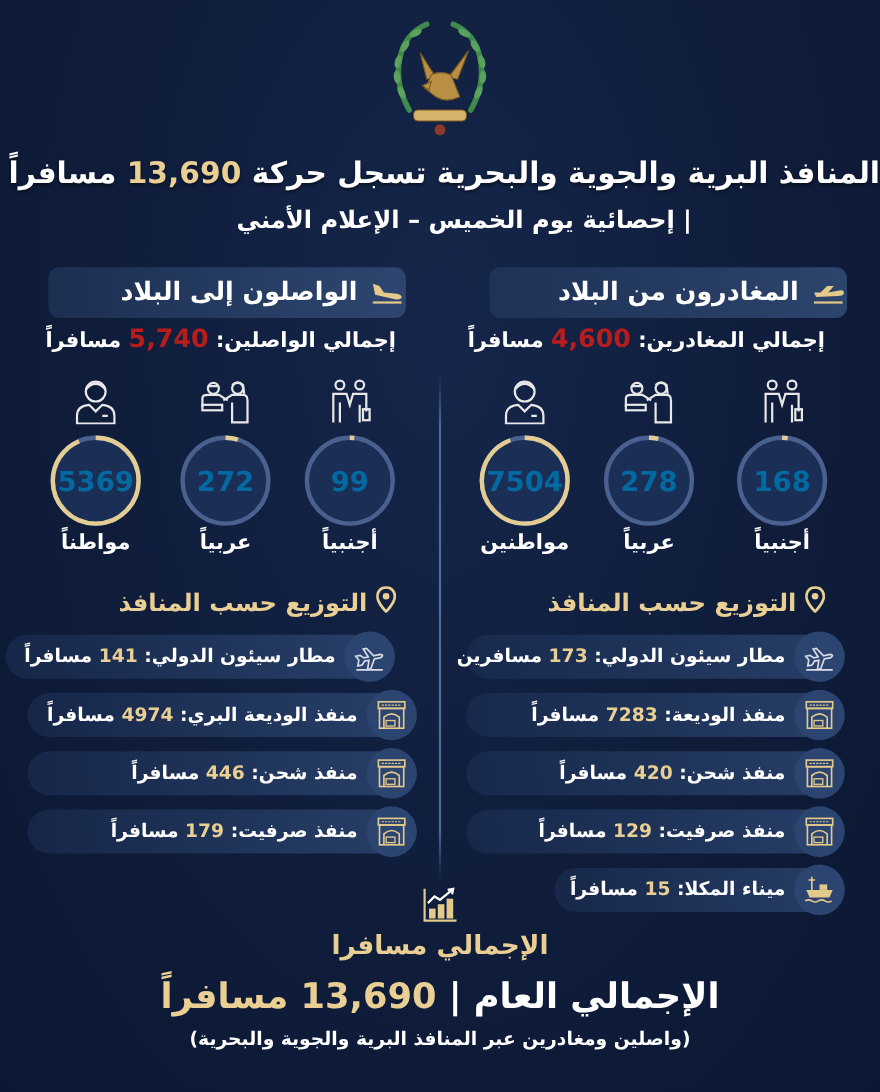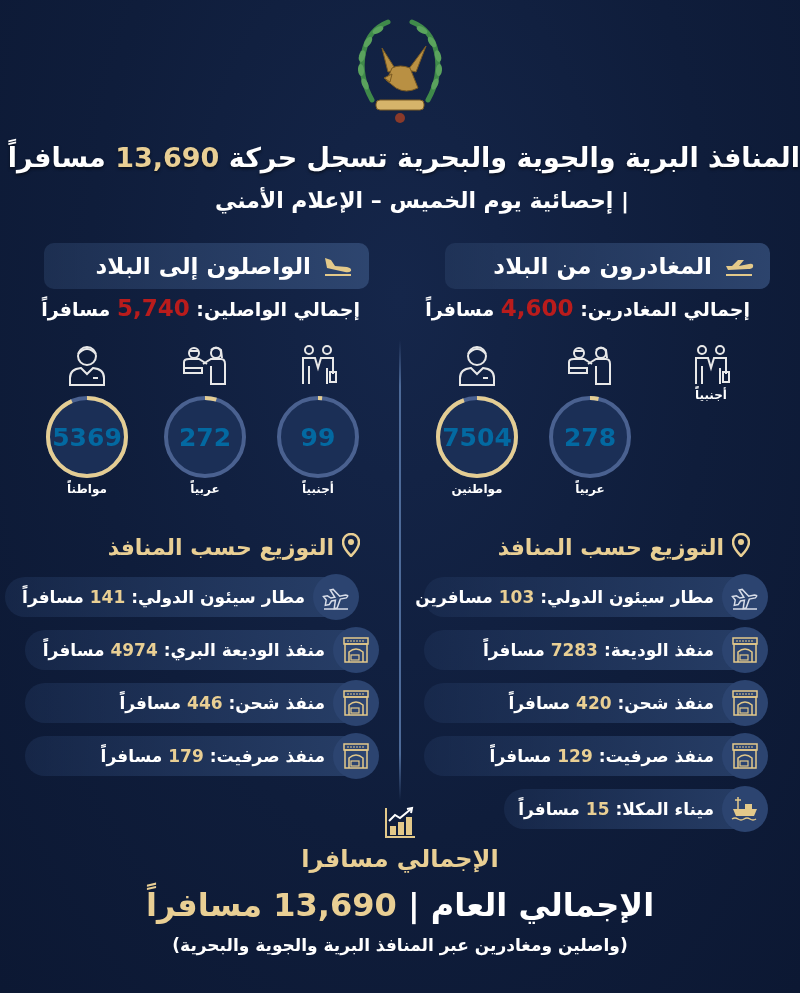--- a/index.html
+++ b/index.html
@@ -27,21 +27,21 @@
       left: 0; width: 800px; top: 186px; text-align: center;
       font-weight: bold; font-size: 22px; line-height: 30px; padding-left: 44px;
     }
 
     
     .sec-head {
       height: 46px; top: 243px; width: 325px;
       background: linear-gradient(90deg, rgba(40,62,100,0.55), rgba(50,75,118,0.85));
       border-radius: 10px;
       display: flex; align-items: center; justify-content: flex-start;
-      padding-right: 14px; gap: 10px;
+      gap: 10px;
     }
     .sec-head .label { font-size: 23px; font-weight: bold; }
     .sec-head.dep { left: 445px; }
     .sec-head.arr { left: 44px; }
 
     .total-line {
       top: 294px; font-size: 19px; font-weight: bold; line-height: 28px; white-space: nowrap;
     }
     .total-line .num { font-size: 23px; color: #b91c1c; }
     .total-line.dep { right: 50px; }
@@ -54,21 +54,21 @@
     
     .stat { width: 100px; text-align: center; }
     .stat .icon { height: 46px; display: flex; justify-content: center; align-items: flex-end; }
     .stat .ring { position: relative; width: 86px; height: 86px; margin: 8px auto 0; }
     .stat .ring svg { position: absolute; left: 0; top: 0; }
     .stat .ring .val {
       position: absolute; left: 0; top: 0; width: 86px; height: 86px;
       display: flex; align-items: center; justify-content: center;
       font-weight: bold; font-size: 25px; color: #0369a1; direction: ltr;
     }
-    .stat .cap { font-size: 12px; font-weight: bold; margin-top: 2px; }
+    .stat .cap { font-size: 19px; font-weight: bold; margin-top: 2px; }
 
     
     .dist-head { top: 533px; font-size: 22px; font-weight: bold; color: #e9cf94; display: flex; align-items: center; gap: 8px; }
     .dist-head.dep { right: 50px; }
     .dist-head.arr { right: 440px; }
 
     .row {
       height: 40px; border-radius: 20px;
       background: linear-gradient(90deg, rgba(30,50,88,0.5), rgba(42,66,108,0.9));
       display: flex; align-items: center; justify-content: flex-start;
@@ -205,20 +205,27 @@
     <div class="abs stat" style="left: 661px; top: 340px;">
       <div class="icon">
         <svg width="40" height="42" viewBox="0 0 40 42">
           <circle cx="11" cy="6" r="4" fill="none" stroke="#e8e8e8" stroke-width="2"></circle>
           <circle cx="29" cy="6" r="4" fill="none" stroke="#e8e8e8" stroke-width="2"></circle>
           <path d="M5 40 L5 14 L17 14 L20 24 L23 14 L35 14 L35 30" fill="none" stroke="#e8e8e8" stroke-width="2"></path>
           <path d="M11 22 L11 40 M29 24 L29 40" stroke="#e8e8e8" stroke-width="2"></path>
           <rect x="32" y="28" width="6" height="10" fill="none" stroke="#e8e8e8" stroke-width="2"></rect>
         </svg>
       </div>
+      <div class="ring">
+        <svg width="86" height="86" viewBox="0 0 86 86">
+          <circle cx="43" cy="43" r="39" fill="#1b2f56" stroke="#4a6190" stroke-width="4"></circle>
+          <circle cx="43" cy="43" r="39" fill="none" stroke="#e4cd93" stroke-width="4" stroke-dasharray="5.145928766580081 245.04422698000386" transform="rotate(-90 43 43)"></circle>
+        </svg>
+        <div class="val">168</div>
+      </div>
       <div class="cap">أجنبياً</div>
     </div>
   </div>
 <div id="stats-arr">
     <div class="abs stat" style="left: 37px; top: 340px;">
       <div class="icon">
         <svg width="40" height="42" viewBox="0 0 40 42">
           <circle cx="20" cy="12" r="9" fill="none" stroke="#e8e8e8" stroke-width="2"></circle>
           <path d="M11 10 Q20 0 29 10" fill="none" stroke="#e8e8e8" stroke-width="2"></path>
           <path d="M3 41 L3 34 Q3 25 14 24 L20 30 L26 24 Q37 25 37 34 L37 41 Z" fill="none" stroke="#e8e8e8" stroke-width="2"></path>
@@ -296,21 +303,21 @@
 </div>
 
 <div id="rows-dep">
     <div class="abs row" style="right: 36px; top: 577px; width: 340px;">
       <div class="ico">
         <svg width="30" height="28" viewBox="0 0 30 28">
           <path d="M3 11 L7 11 L10 14 L14 14 L11 6 L14 6 L19 14 L25 14 Q29 15 25 17 L19 17 L14 25 L11 25 L14 17 L10 17 L7 20 L3 20 L5 15 Z" fill="none" stroke="#d8dde8" stroke-width="1.5" transform="rotate(-12 15 15)"></path>
           <line x1="3" y1="26" x2="27" y2="26" stroke="#d8dde8" stroke-width="1.5"></line>
         </svg>
       </div>
-      <div class="txt"><span>مطار سيئون الدولي:</span> <span class="n">103</span> <span>مسافرين</span></div>
+      <div class="txt"><span>مطار سيئون الدولي:</span> <span class="n">173</span> <span>مسافرين</span></div>
     </div>
     <div class="abs row" style="right: 36px; top: 630px; width: 340px;">
       <div class="ico">
         <svg width="28" height="28" viewBox="0 0 28 28">
           <rect x="2" y="2" width="24" height="6" fill="none" stroke="#e3c98a" stroke-width="1.5"></rect>
           <path d="M5 5 L23 5" stroke="#e3c98a" stroke-width="1" stroke-dasharray="2 1"></path>
           <rect x="3" y="8" width="22" height="18" fill="none" stroke="#e3c98a" stroke-width="1.5"></rect>
           <path d="M7 26 L7 16 Q14 10 21 16 L21 26" fill="none" stroke="#e3c98a" stroke-width="1.5"></path>
           <rect x="9" y="19" width="8" height="5" fill="none" stroke="#e3c98a" stroke-width="1.2"></rect>
         </svg>

